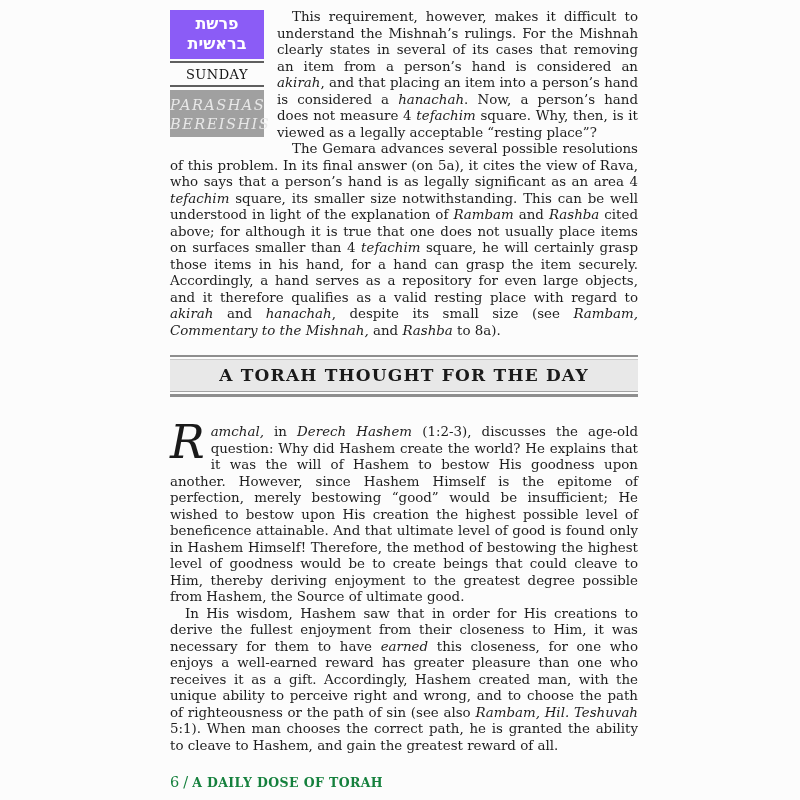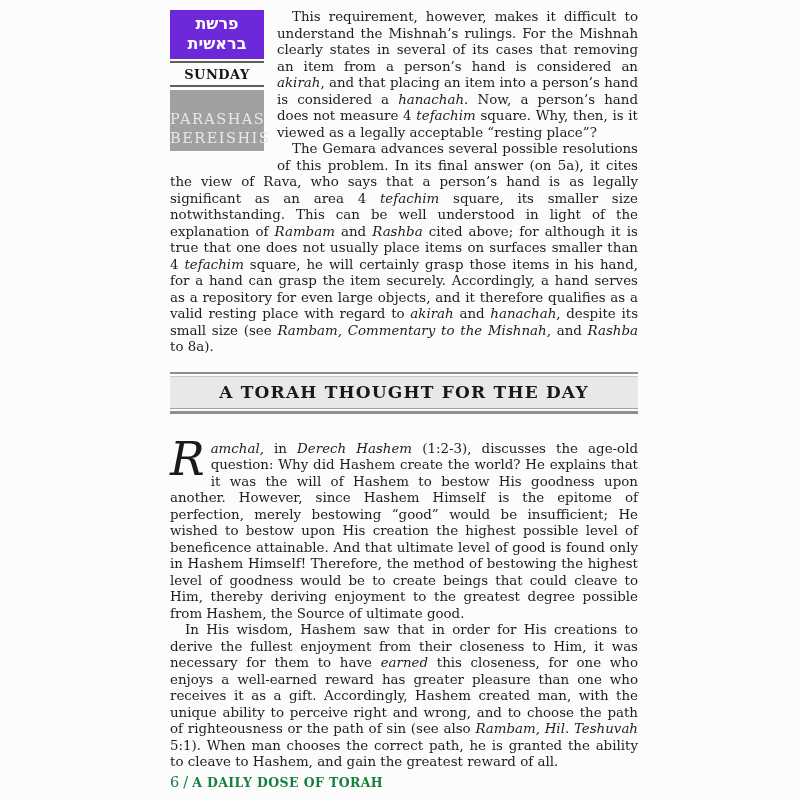--- a/index.html
+++ b/index.html
@@ -28,48 +28,49 @@
   .para em { font-style: italic; margin-top: 8px; }
   .indent { text-indent: 15px; }
 
   
   .sidebar {
     float: left;
     width: 94px;
     margin: 1px 13px 20px 0;
   }
   .heb-box {
-    background: #6d28d9;
+    background: #8b5cf6;
     color: #ffffff;
     text-align: center;
     font-family: "DejaVu Sans", sans-serif;
     font-weight: bold;
     font-size: 16px;
     line-height: 20px;
     padding: 4px 0 5px 0;
   }
   .day {
     text-align: center;
-    font-weight: bold;
+    font-weight: normal;
     font-size: 13px;
     letter-spacing: 0.5px;
     border-top: 2px solid #5f5f5f;
     border-bottom: 2px solid #5f5f5f;
     padding: 4px 0 3px 0;
     margin: 2px 0 3px 0;
     color: #141414;
   }
   .par-box {
     background: #a0a0a0;
     color: #e8e8e8;
     text-align: center;
     font-size: 14.5px;
     line-height: 19px;
     letter-spacing: 1.5px;
-    padding: 20px 0 3px 0;
+    padding: 6px 0 3px 0;
+    font-style: italic;
   }
 
   
   .mussar-header {
     clear: both;
     margin: 16px 0 0 0;
     border-top: 2px solid #8e8e8e;
     border-bottom: 3px solid #8e8e8e;
     padding: 2px 0;
   }

